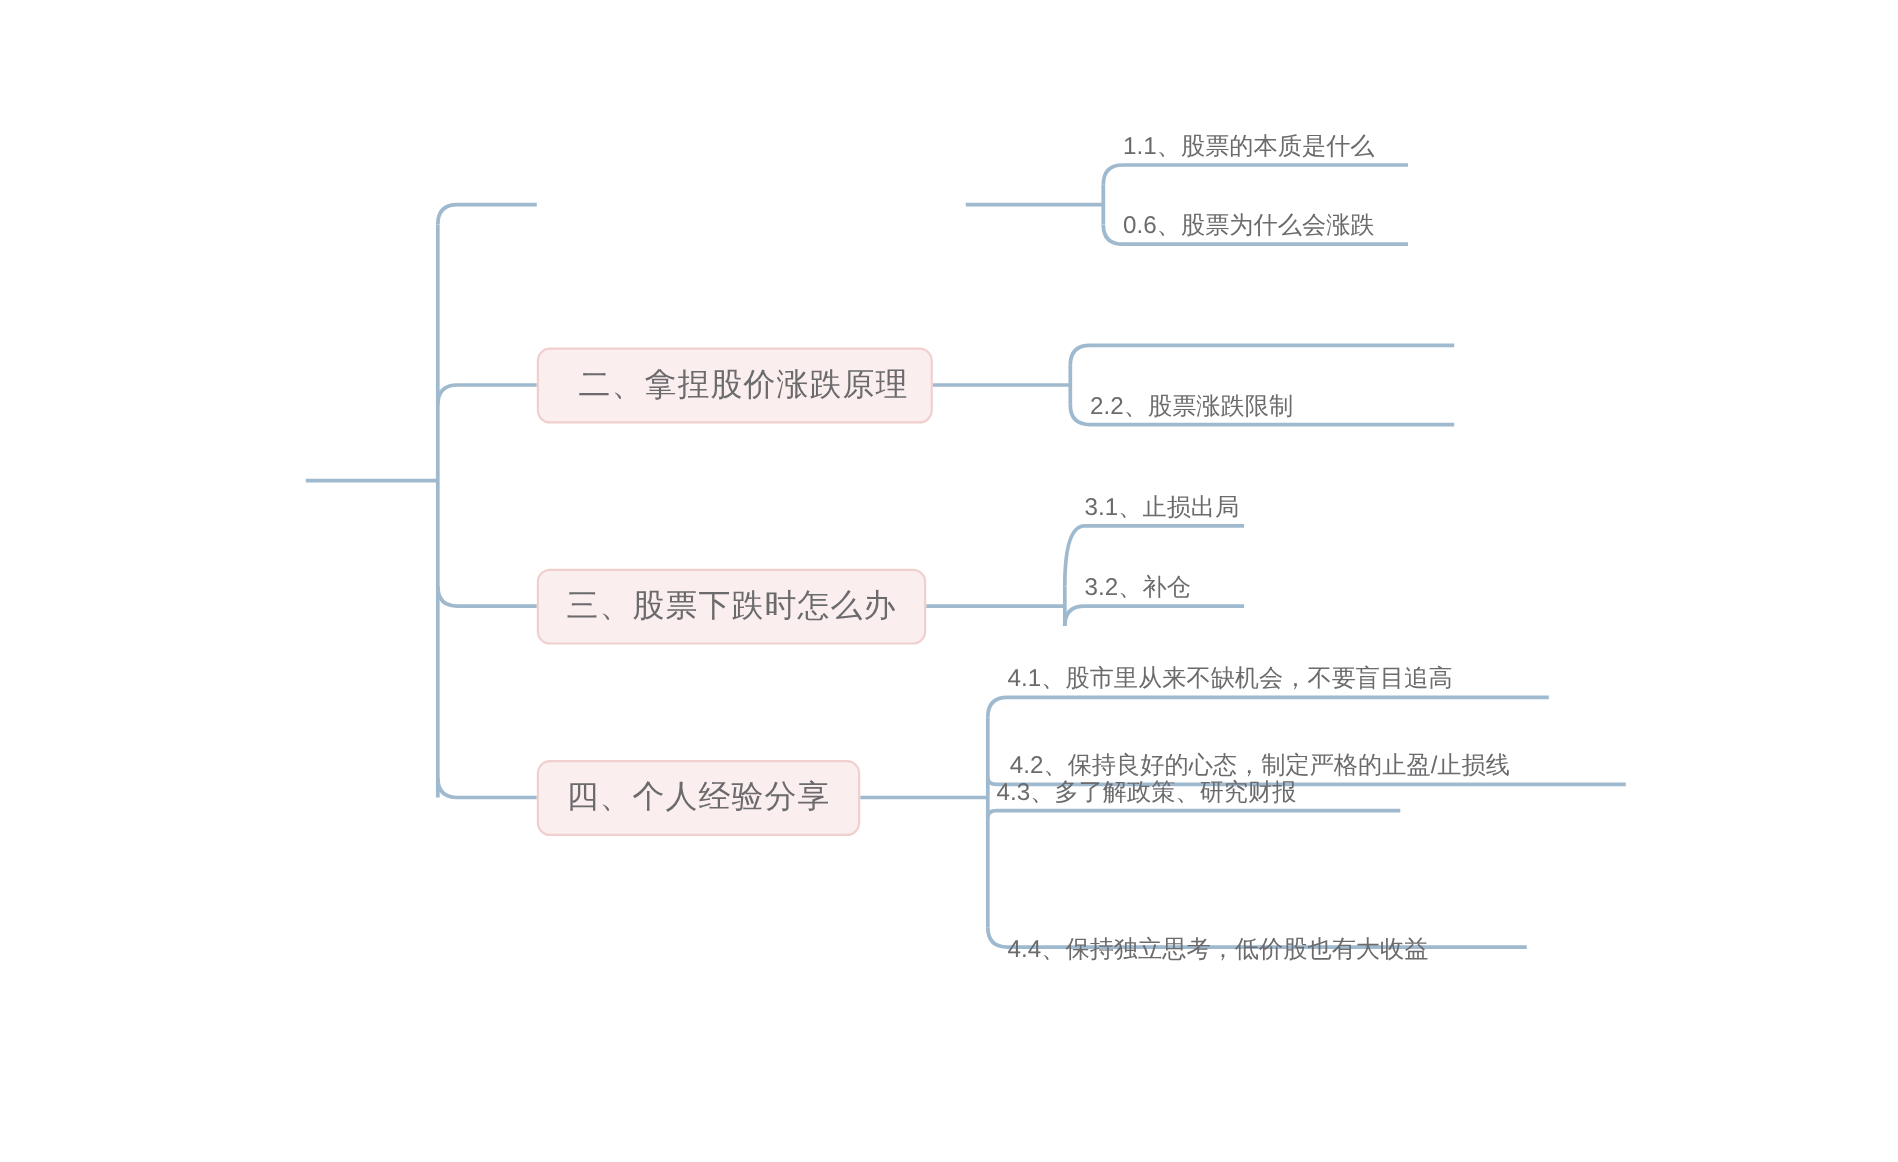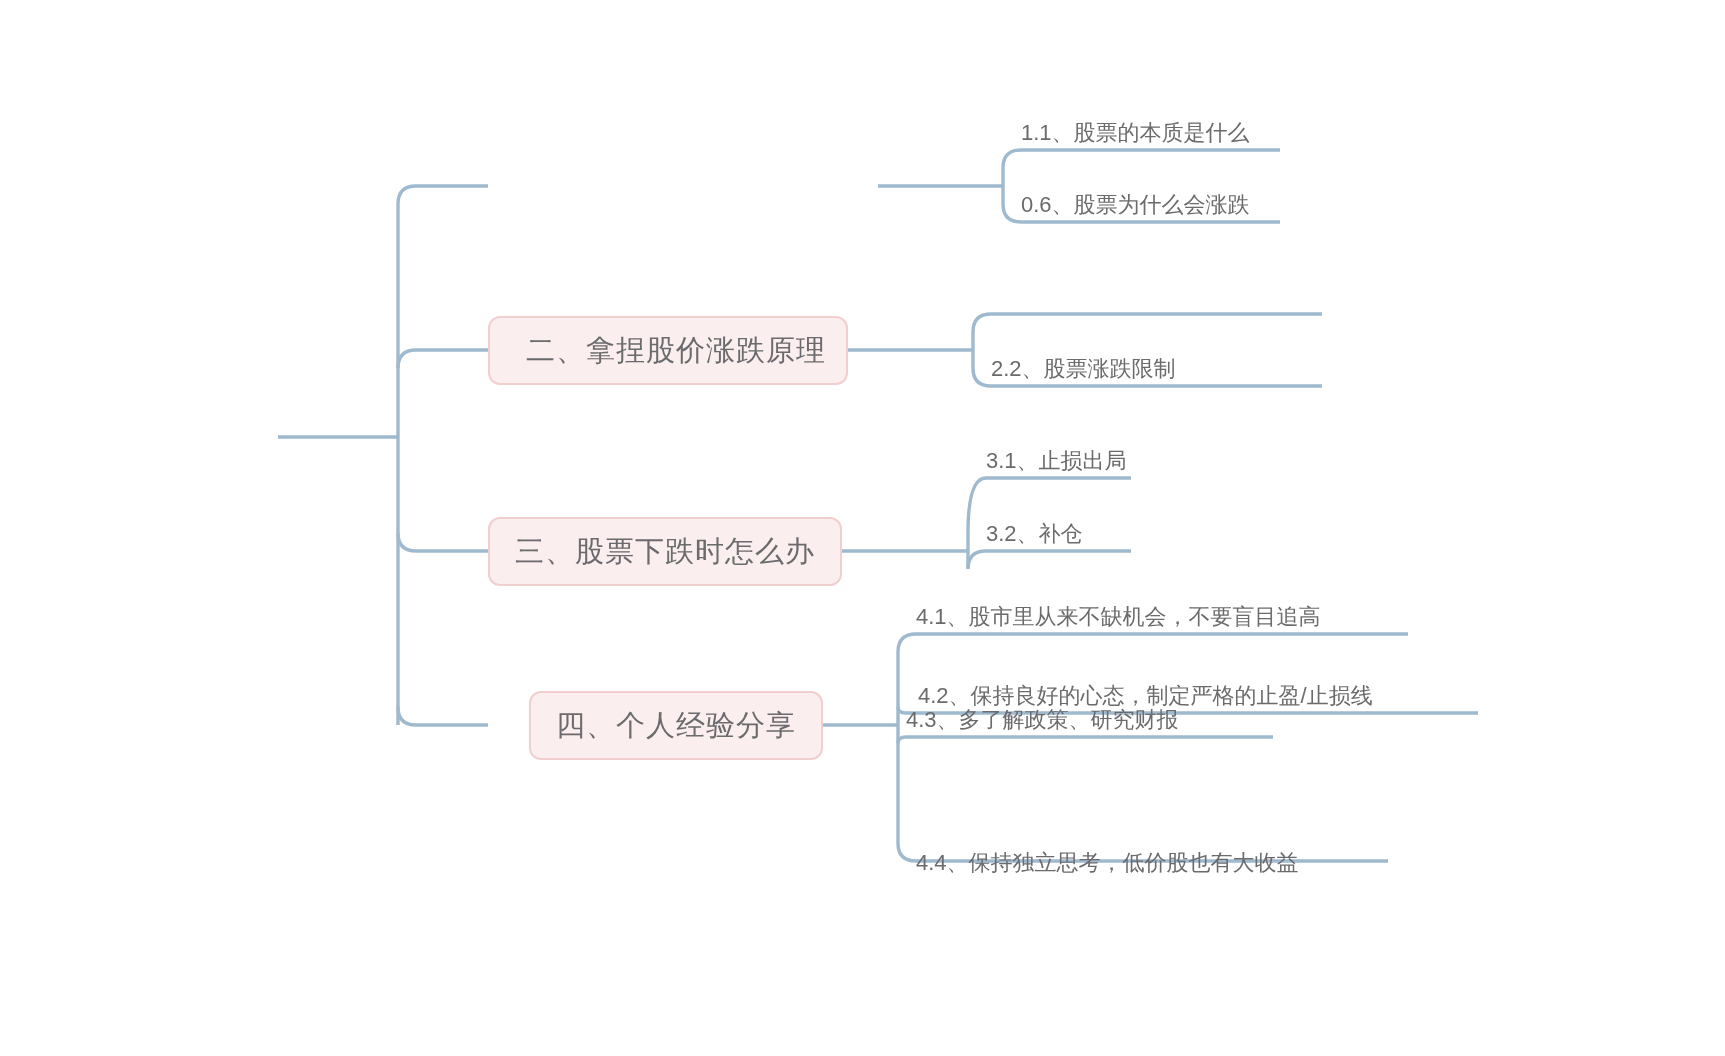--- a/index.html
+++ b/index.html
@@ -142,21 +142,21 @@
   <div class="branch-node" style="left:488px; top:517px; width:354px; height:69px;">
     <span class="branch-label">三、股票下跌时怎么办</span>
   </div>
   <div class="leaf-item" style="left:986px; top:428px; width:145px; height:50px;">
     <span class="leaf-label">3.1、止损出局</span>
   </div>
   <div class="leaf-item" style="left:986px; top:501px; width:145px; height:50px;">
     <span class="leaf-label">3.2、补仓</span>
   </div>
 
-  <div class="branch-node" style="left:488px; top:691px; width:294px; height:69px;margin-left:41px;">
+  <div class="branch-node" style="left:488px; top:691px; width:294px; height:69px;">
     <span class="branch-label">四、个人经验分享</span>
   </div>
   <div class="leaf-item" style="left:916px; top:584px; width:492px; height:50px;">
     <span class="leaf-label">4.1、股市里从来不缺机会，不要盲目追高</span>
   </div>
   <div class="leaf-item" style="left:906px; top:663px; width:572px; height:50px;margin-left:12px;">
     <span class="leaf-label">4.2、保持良好的心态，制定严格的止盈/止损线</span>
   </div>
   <div class="leaf-item" style="left:906px; top:687px; width:367px; height:50px;">
     <span class="leaf-label">4.3、多了解政策、研究财报</span>

